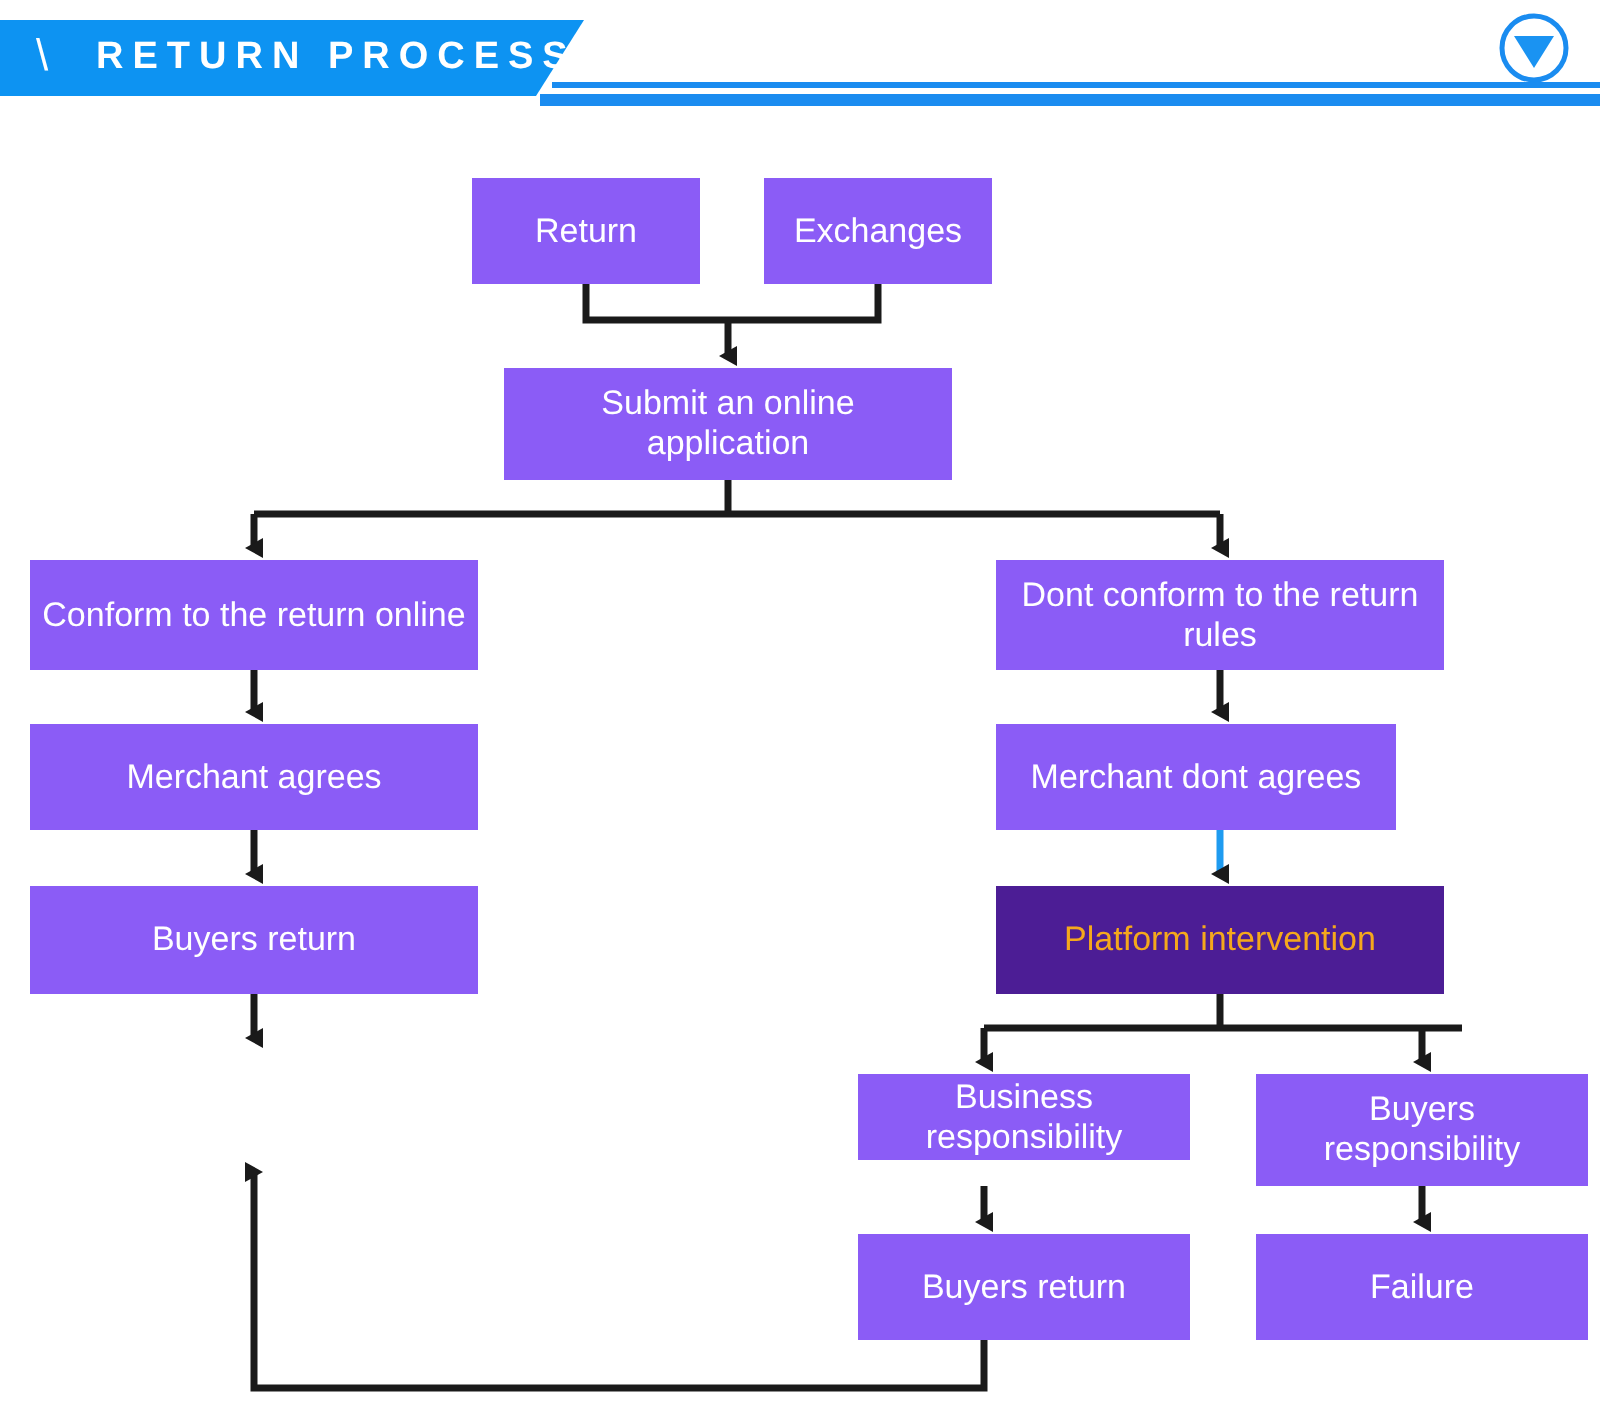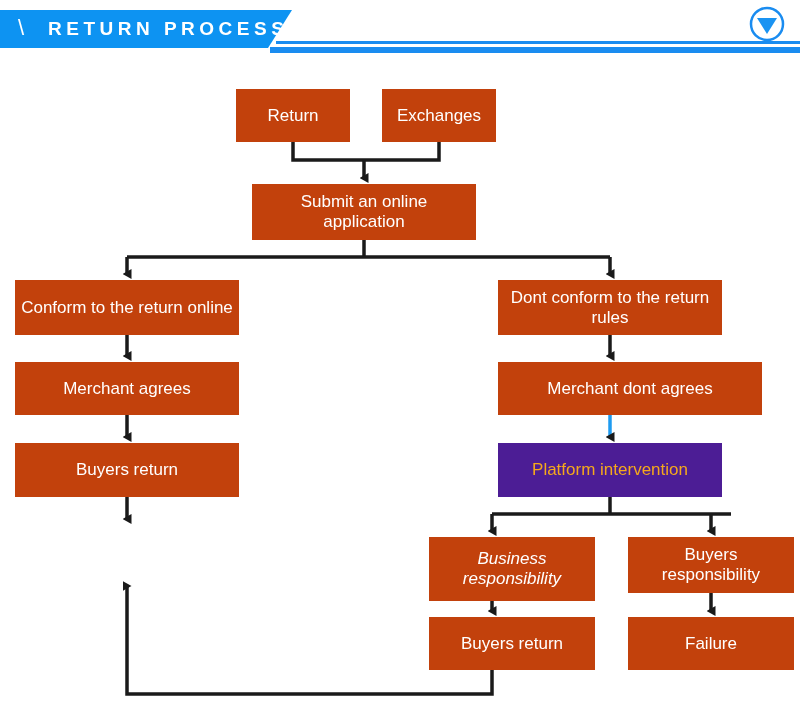--- a/index.html
+++ b/index.html
@@ -56,21 +56,21 @@
     position: absolute;
     box-sizing: border-box;
     display: flex;
     align-items: center;
     justify-content: center;
     text-align: center;
     color: #ffffff;
     font-size: 17px;
     line-height: 20px;
     padding: 2px 6px;
-    background: #c2410c;
+    background: #8b5cf6;
   }
   .node.orange {
     background: #4c1d95;
     color: #f5a81c;
   }
   .node .label {
     display: block;
     width: 100%;
   }
 </style>
@@ -165,29 +165,29 @@
 
   <div class="node" style="left:15px;top:385px;width:224px;height:54px;">
     <span class="label">Buyers return</span>
   </div>
 
 
   <div class="node" style="left:498px;top:222px;width:224px;height:55px;">
     <span class="label">Dont conform to the return rules</span>
   </div>
 
-  <div class="node" style="left:498px;top:304px;width:264px;height:53px;">
+  <div class="node" style="left:498px;top:304px;width:200px;height:53px;">
     <span class="label">Merchant dont agrees</span>
   </div>
 
   <div class="node orange" style="left:498px;top:385px;width:224px;height:54px;">
     <span class="label">Platform intervention</span>
   </div>
 
-  <div class="node" style="left:429px;top:479px;width:166px;height:64px;font-style:italic;">
+  <div class="node" style="left:429px;top:479px;width:166px;height:43px;">
     <span class="label">Business responsibility</span>
   </div>
 
   <div class="node" style="left:628px;top:479px;width:166px;height:56px;">
     <span class="label">Buyers responsibility</span>
   </div>
 
   <div class="node" style="left:429px;top:559px;width:166px;height:53px;">
     <span class="label">Buyers return</span>
   </div>

